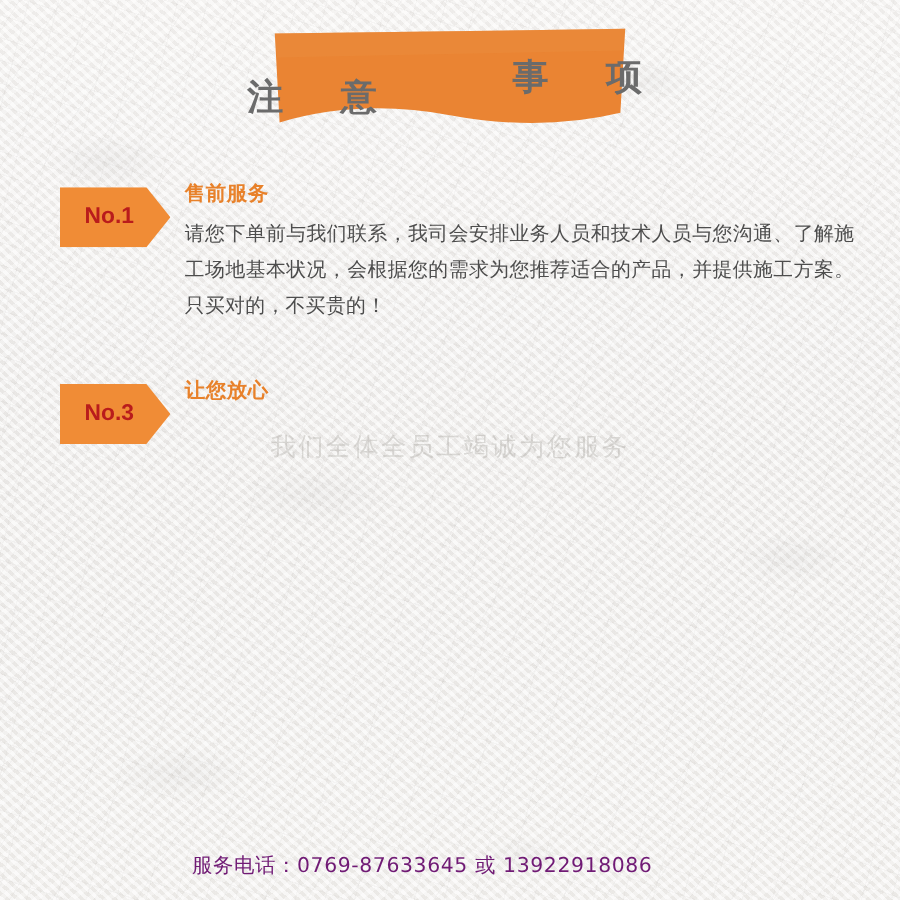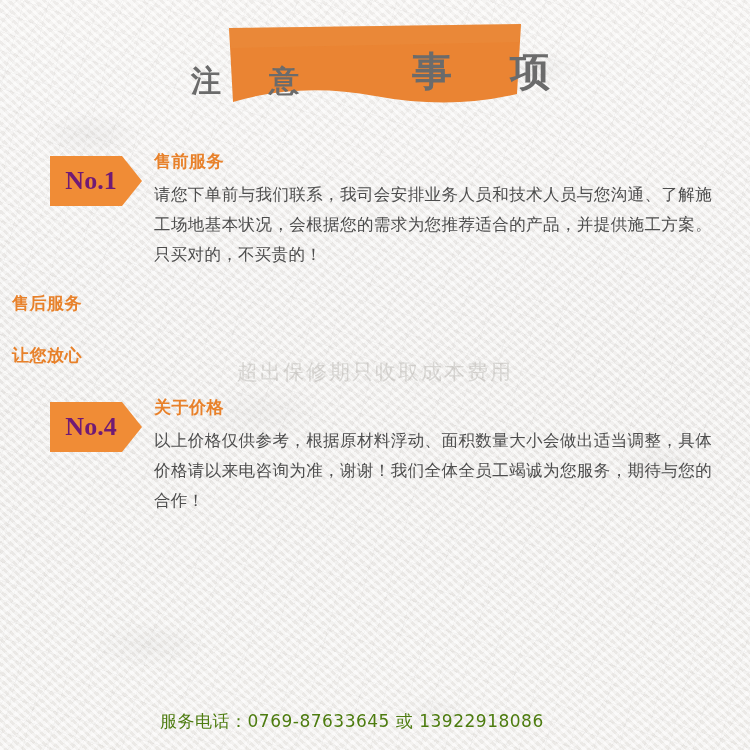--- a/index.html
+++ b/index.html
@@ -72,21 +72,21 @@
     color: #6b6b6b;
     font-size: 30px;
     font-weight: bold;
     letter-spacing: 9px;
     font-family: "DejaVu Sans", "Liberation Sans", sans-serif;
     margin-top: 39px;
     margin-right: 104px;
   }
   .banner-text .t2 {
     color: #6b6b6b;
-    font-size: 40px;
+    font-size: 30px;
     font-weight: bold;
     letter-spacing: 9px;
     font-family: "DejaVu Sans", "Liberation Sans", sans-serif;
     margin-top: 22px;
   }
 
   
   .watermark {
     position: absolute;
     top: 358px;
@@ -121,24 +121,24 @@
     margin-left: 50px;
     margin-top: 6px;
   }
   .tag svg { display: block; }
   .tag-label {
     position: absolute;
     inset: 0;
     display: flex;
     align-items: center;
     justify-content: center;
-    color: #701a75;
-    font-size: 26px;
-    font-weight: bold;
-    font-family: Liberation Serif, serif;
+    color: #b91c1c;
+    font-size: 19px;
+    font-weight: bold;
+    font-family: Liberation Sans, sans-serif;
     padding-right: 10px;
     box-sizing: border-box;
   }
   .body-col {
     flex: 1 1 auto;
     padding-left: 12px;
     padding-right: 38px;
   }
   .item-title {
     color: #e8812a;
@@ -156,21 +156,21 @@
     margin: 0;
     text-align: justify;
     letter-spacing: 0.3px;
   }
 
   
   .footer {
     position: absolute;
     left: 160px;
     top: 710px;
-    color: #4d7c0f;
+    color: #701a75;
     font-size: 17px;
     font-family: "DejaVu Sans", "Liberation Sans", sans-serif;
     letter-spacing: 0.5px;
   }
 </style>
 </head>
 <body>
 
 <div class="paper-bg"></div>
 
@@ -180,59 +180,54 @@
     <svg class="banner-svg" width="300" height="100" viewBox="0 0 300 100">
       <path d="M4,6 L296,2 L292,72 Q225,88 150,74 Q75,60 8,80 Z" fill="#ea8433"></path>
       <path d="M4,6 L296,2 L294,20 L6,26 Z" fill="#ec8d3f" opacity="0.45"></path>
     </svg>
     <div class="banner-text">
       <span class="t1">注　意</span>
       <span class="t2">事　项</span>
     </div>
   </div>
 
-  <div class="watermark">超出保修期只收取成本费用</div>
+  <div class="watermark">我们全体全员工竭诚为您服务</div>
 
   <div class="items">
 
     <div class="item">
       <div class="tag">
         <svg width="92" height="50" viewBox="0 0 92 50">
           <path d="M0,0 L72,0 L92,25 L72,50 L0,50 Z" fill="#f08c36"></path>
         </svg>
         <div class="tag-label">No.1</div>
       </div>
       <div class="body-col">
         <h3 class="item-title">售前服务</h3>
         <p class="item-text">请您下单前与我们联系，我司会安排业务人员和技术人员与您沟通、了解施工场地基本状况，会根据您的需求为您推荐适合的产品，并提供施工方案。只买对的，不买贵的！</p>
       </div>
     </div>
 
     <div class="item">
       <div class="body-col">
-        <h3 class="item-title">售后服务</h3>
-      </div>
-    </div>
-
-    <div class="item">
-      <div class="body-col">
-        <h3 class="item-title">让您放心</h3>
       </div>
     </div>
 
     <div class="item">
       <div class="tag">
         <svg width="92" height="50" viewBox="0 0 92 50">
           <path d="M0,0 L72,0 L92,25 L72,50 L0,50 Z" fill="#f08c36"></path>
         </svg>
-        <div class="tag-label">No.4</div>
+        <div class="tag-label">No.3</div>
       </div>
       <div class="body-col">
-        <h3 class="item-title">关于价格</h3>
-        <p class="item-text">以上价格仅供参考，根据原材料浮动、面积数量大小会做出适当调整，具体价格请以来电咨询为准，谢谢！我们全体全员工竭诚为您服务，期待与您的合作！</p>
-      </div>
+        <h3 class="item-title">让您放心</h3>
+      </div>
+    </div>
+
+    <div class="item">
     </div>
 
   </div>
 
   <div class="footer">服务电话：0769-87633645 或 13922918086</div>
 
 </div>
 
 </body></html>

